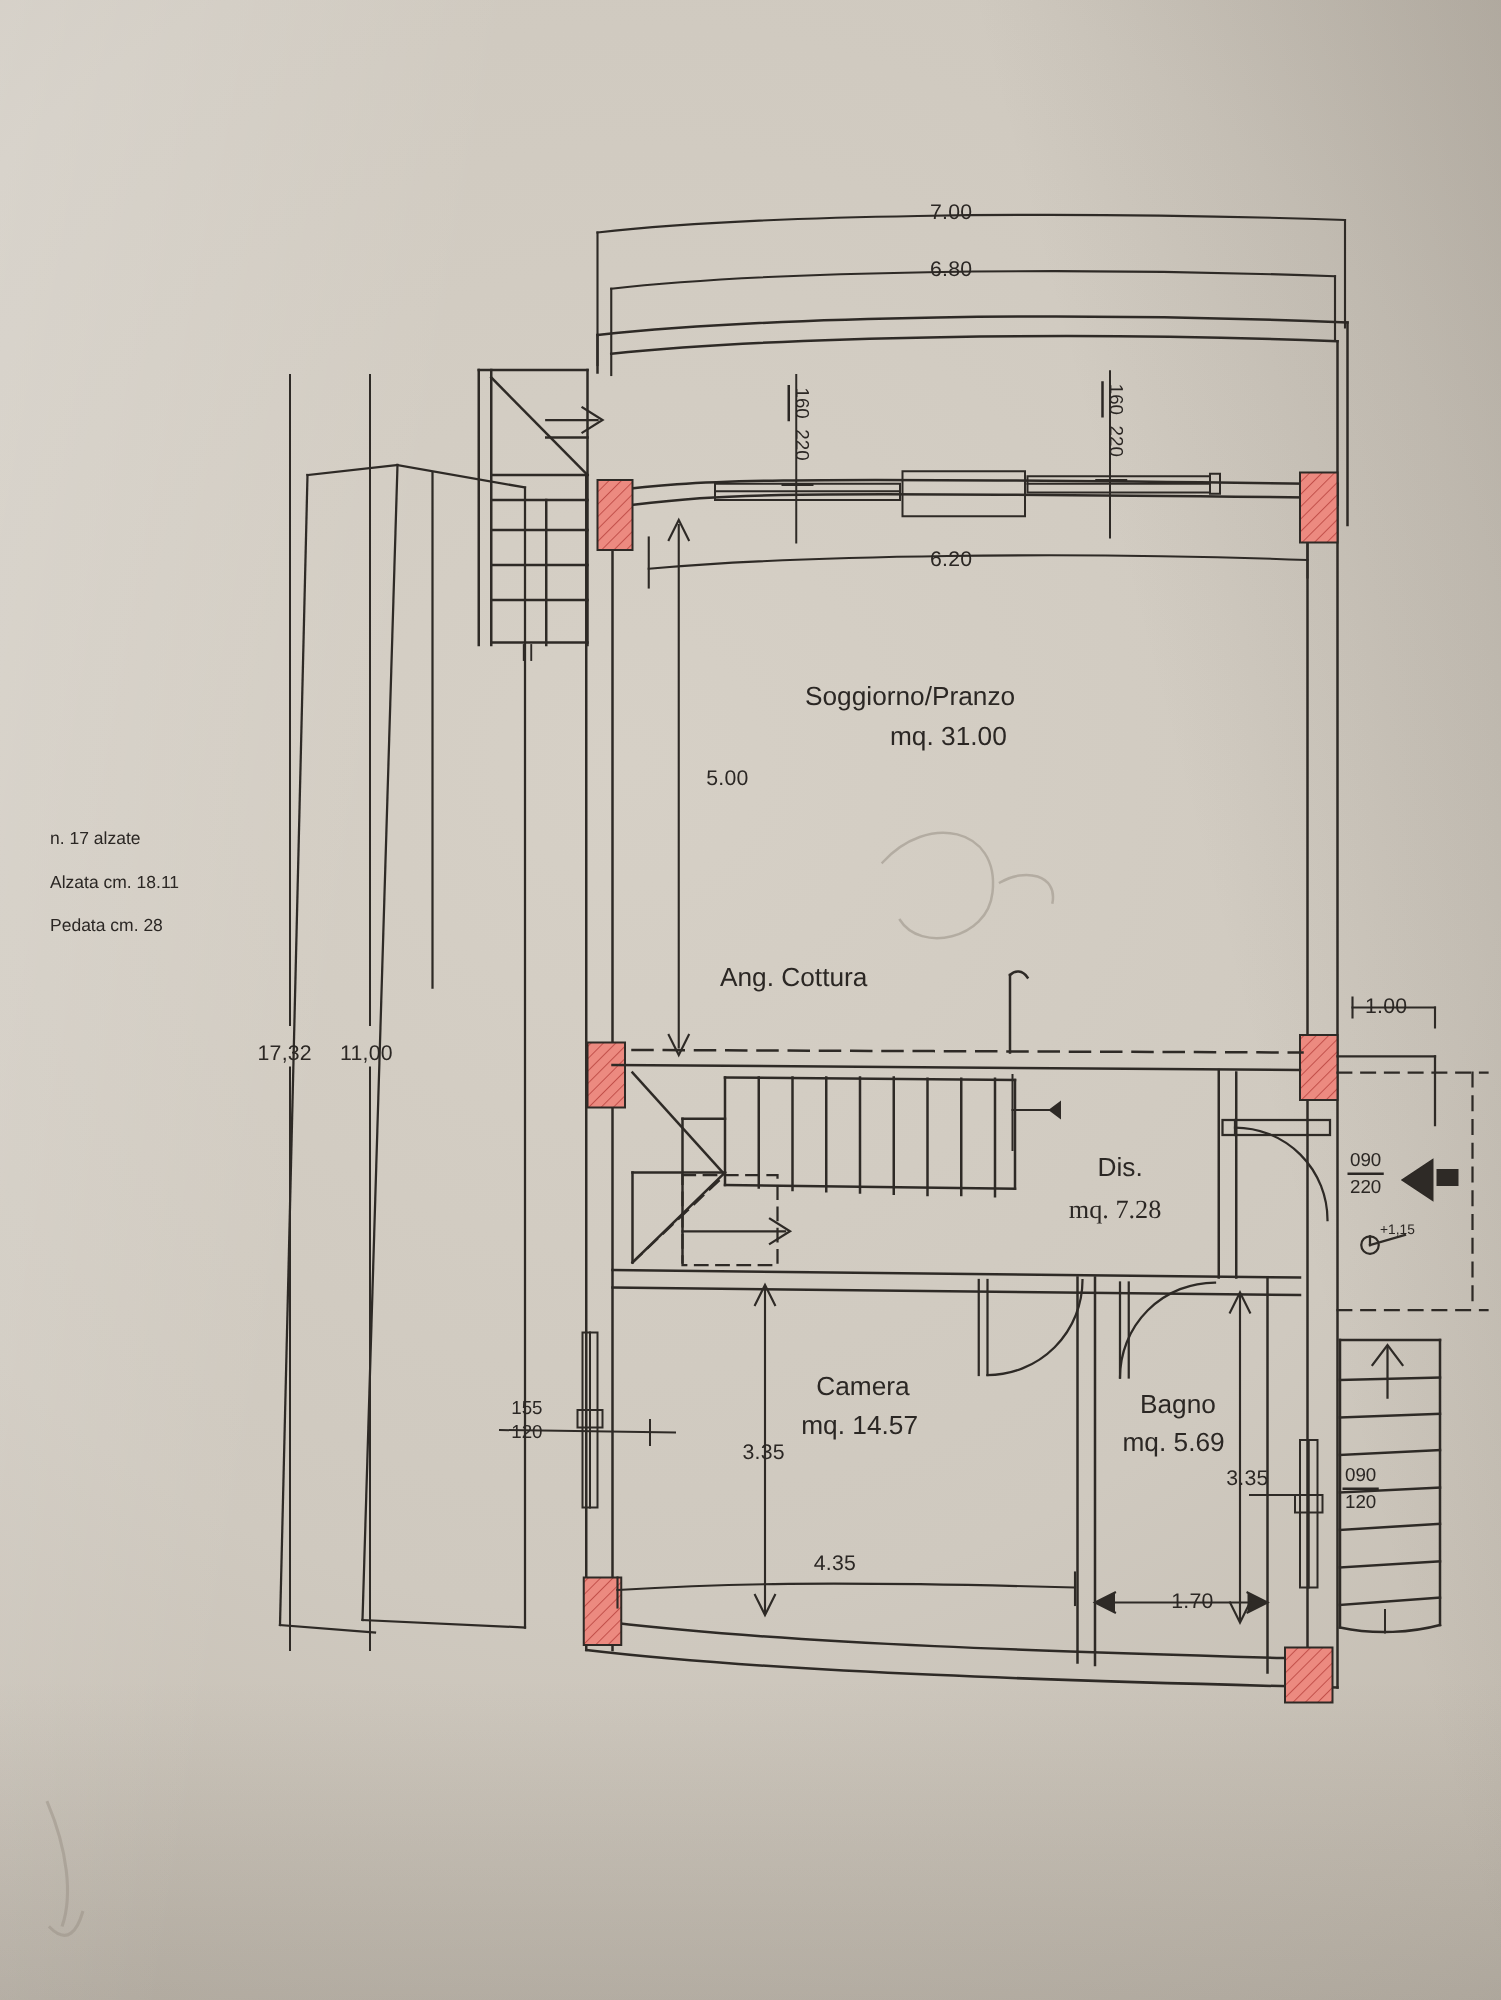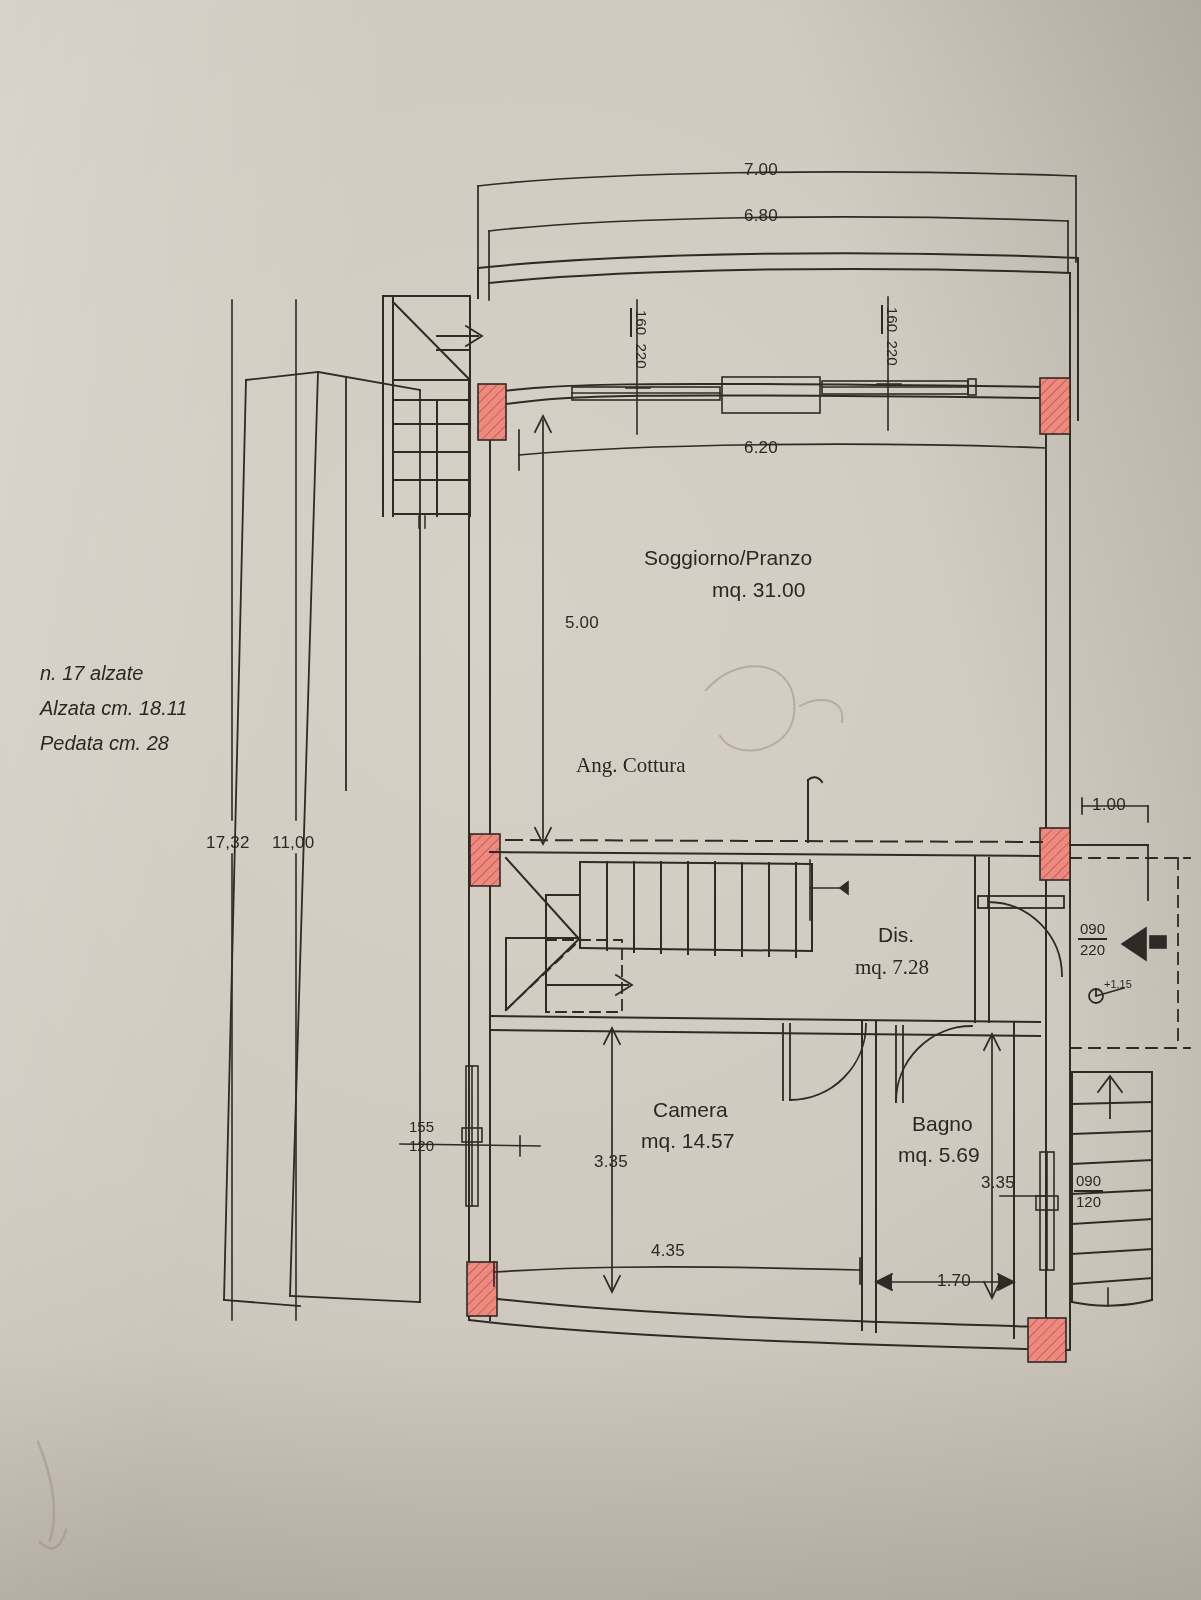--- a/index.html
+++ b/index.html
@@ -26,21 +26,21 @@
   }
   #plan{position:absolute;inset:0;}
   .txt{
     position:absolute;
     color:#2b2724;
     white-space:nowrap;
     font-family:"Liberation Sans", sans-serif;
   }
   .dimtxt{font-size:17px;letter-spacing:.2px;}
   .roomtxt{font-size:21px;}
-  .notetxt{font-size:20px;font-style:italic;}
+  .notetxt{font-size:14px;}
   .small{font-size:15px;}
   .tiny{font-size:11px;}
 </style>
 </head>
 <body>
 
 <div id="paper"></div>
 
 <div id="plan">
 <svg width="1201" height="1600" viewBox="0 0 1201 1600" xmlns="http://www.w3.org/2000/svg">
@@ -377,21 +377,21 @@
 <div class="txt dimtxt" style="left:744px;top:438px;">6.20</div>
 
 <div class="txt dimtxt" style="left:206px;top:833px;">17,32</div>
 <div class="txt dimtxt" style="left:272px;top:833px;">11,00</div>
 
 <div class="txt dimtxt" style="left:529px;top:613px;margin-left:36px;">5.00</div>
 
 <div class="txt roomtxt" style="left:644px;top:546px;">Soggiorno/Pranzo</div>
 <div class="txt roomtxt" style="left:712px;top:578px;">mq. 31.00</div>
 
-<div class="txt roomtxt" style="left:576px;top:753px;font-family:Liberation Serif, serif;">Ang. Cottura</div>
+<div class="txt roomtxt" style="left:576px;top:771px;">Ang. Cottura</div>
 
 <div class="txt roomtxt" style="left:878px;top:923px;">Dis.</div>
 <div class="txt roomtxt" style="left:855px;top:955px;font-family:Liberation Serif, serif;">mq. 7.28</div>
 
 <div class="txt roomtxt" style="left:653px;top:1098px;">Camera</div>
 <div class="txt roomtxt" style="left:641px;top:1129px;">mq. 14.57</div>
 
 <div class="txt roomtxt" style="left:912px;top:1112px;">Bagno</div>
 <div class="txt roomtxt" style="left:898px;top:1143px;">mq. 5.69</div>
 

